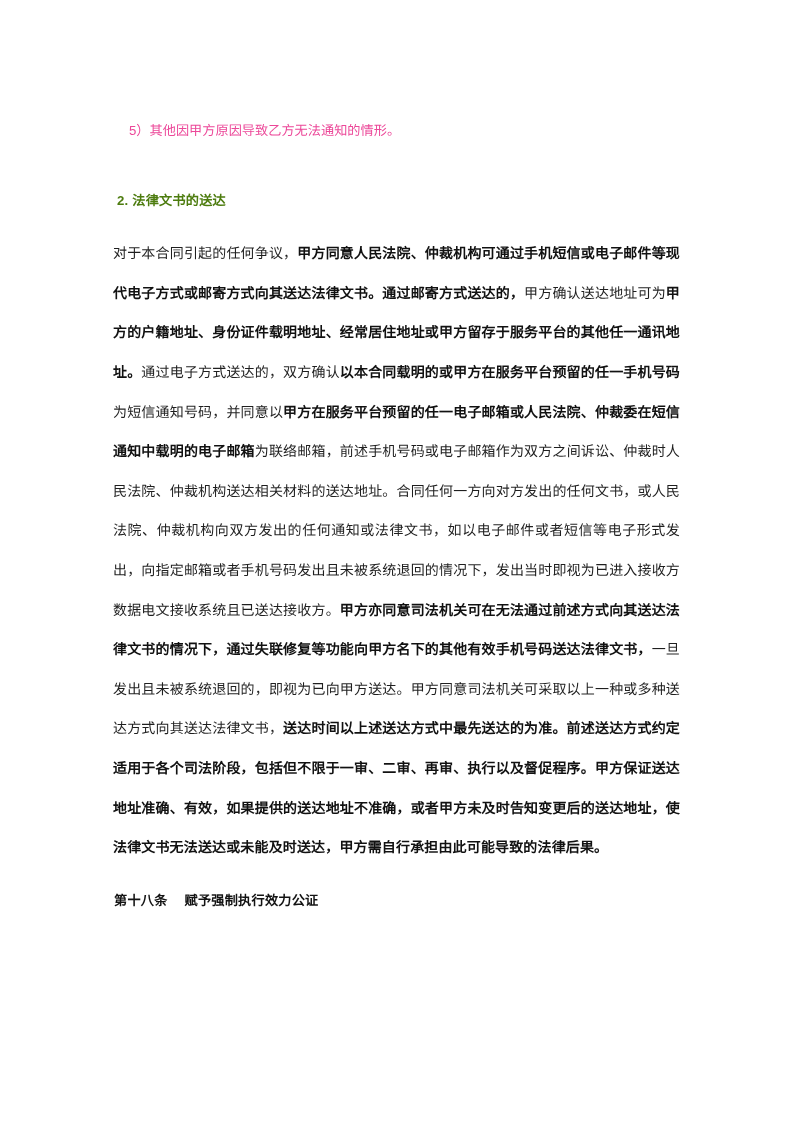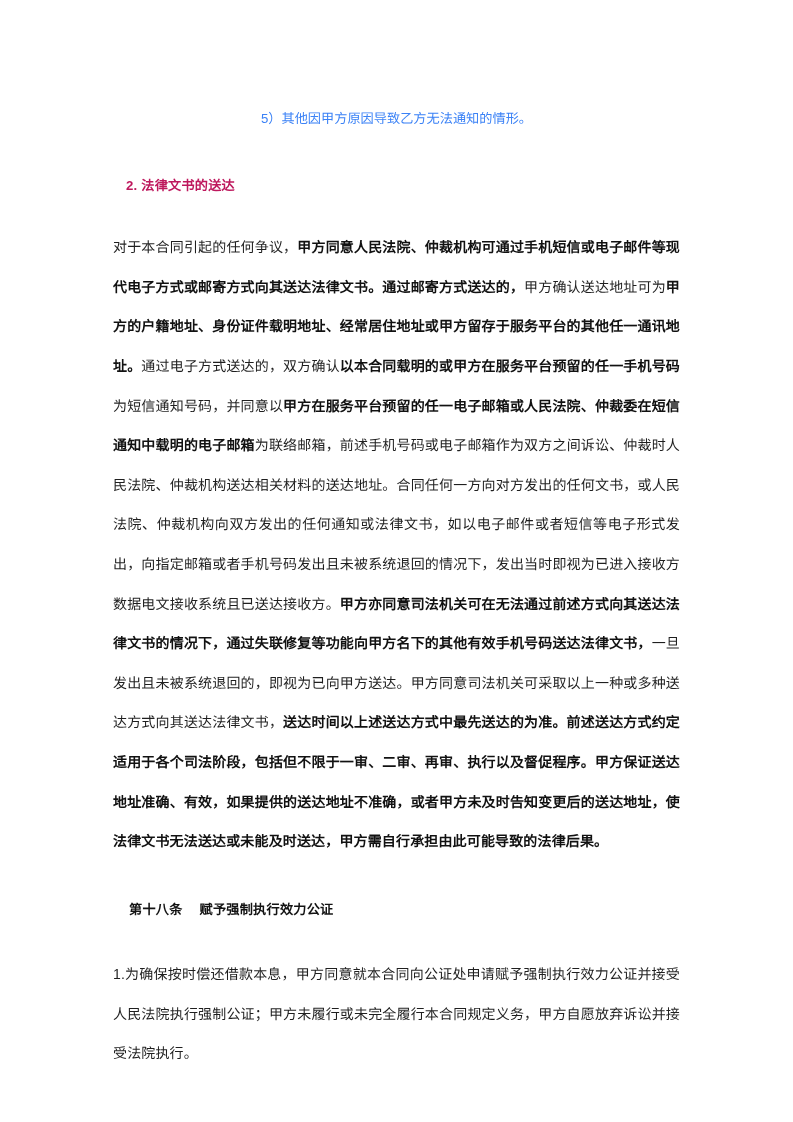--- a/index.html
+++ b/index.html
@@ -33,38 +33,37 @@
     text-align: justify;
     text-justify: inter-ideograph;
     letter-spacing: 0.15px;
     margin: 0;
     color: #1f1f1f;
     word-break: break-all;
   }
   .list-item {
     font-size: 13.2px;
     line-height: 39.6px;
-    color: #3b82f6;
-    margin: 4px;
-    text-align: center;
+    color: #ec4899;
+    margin: 16px;
   }
   .heading {
     font-size: 13.2px;
     line-height: 39.6px;
     font-weight: bold;
-    color: #be185d;
-    margin: 13px;
+    color: #4d7c0f;
+    margin: 4px;
     letter-spacing: 0.2px;
   }
   .clause-heading {
     font-size: 13.2px;
     line-height: 39.6px;
     font-weight: bold;
     color: #131313;
-    margin: 16px;
+    margin: 1px;
     letter-spacing: 0.2px;
   }
   .gap-sm { height: 10px; }
   .gap-md { height: 12px; }
   b, .b {
     font-weight: bold;
     color: #111111;
   }
   .rg {
     font-weight: normal;
@@ -89,16 +88,15 @@
     <div class="gap-sm"></div>
 
     <p class="para"><span class="rg">对于本合同引起的任何争议，</span><span class="b">甲方同意人民法院、仲裁机构可通过手机短信或电子邮件等现代电子方式或邮寄方式向其送达法律文书。通过邮寄方式送达的，</span><span class="rg">甲方确认送达地址可为</span><span class="b">甲方的户籍地址、身份证件载明地址、经常居住地址或甲方留存于服务平台的其他任一通讯地址。</span><span class="rg">通过电子方式送达的，双方确认</span><span class="b">以本合同载明的或甲方在服务平台预留的任一手机号码</span><span class="rg">为短信通知号码，并同意以</span><span class="b">甲方在服务平台预留的任一电子邮箱或人民法院、仲裁委在短信通知中载明的电子邮箱</span><span class="rg">为联络邮箱，前述手机号码或电子邮箱作为双方之间诉讼、仲裁时人民法院、仲裁机构送达相关材料的送达地址。合同任何一方向对方发出的任何文书，或人民法院、仲裁机构向双方发出的任何通知或法律文书，如以电子邮件或者短信等电子形式发出，向指定邮箱或者手机号码发出且未被系统退回的情况下，发出当时即视为已进入接收方数据电文接收系统且已送达接收方。</span><span class="b">甲方亦同意司法机关可在无法通过前述方式向其送达法律文书的情况下，通过失联修复等功能向甲方名下的其他有效手机号码送达法律文书，</span><span class="rg">一旦发出且未被系统退回的，即视为已向甲方送达。甲方同意司法机关可采取以上一种或多种送达方式向其送达法律文书，</span><span class="b">送达时间以上述送达方式中最先送达的为准。前述送达方式约定适用于各个司法阶段，包括但不限于一审、二审、再审、执行以及督促程序。甲方保证送达地址准确、有效，如果提供的送达地址不准确，或者甲方未及时告知变更后的送达地址，使法律文书无法送达或未能及时送达，甲方需自行承担由此可能导致的法律后果。</span></p>
 
     <div class="gap-md"></div>
 
     <p class="clause-heading"><span>第十八条</span><span class="spacer-wide"></span><span>赋予强制执行效力公证</span></p>
 
     <div class="gap-sm"></div>
 
-    <p class="para"><span class="rg">1.为确保按时偿还借款本息，甲方同意就本合同向公证处申请赋予强制执行效力公证并接受人民法院执行强制公证；甲方未履行或未完全履行本合同规定义务，甲方自愿放弃诉讼并接受法院执行。</span></p>
 
   </div>
 </div>
 
 </body></html>

